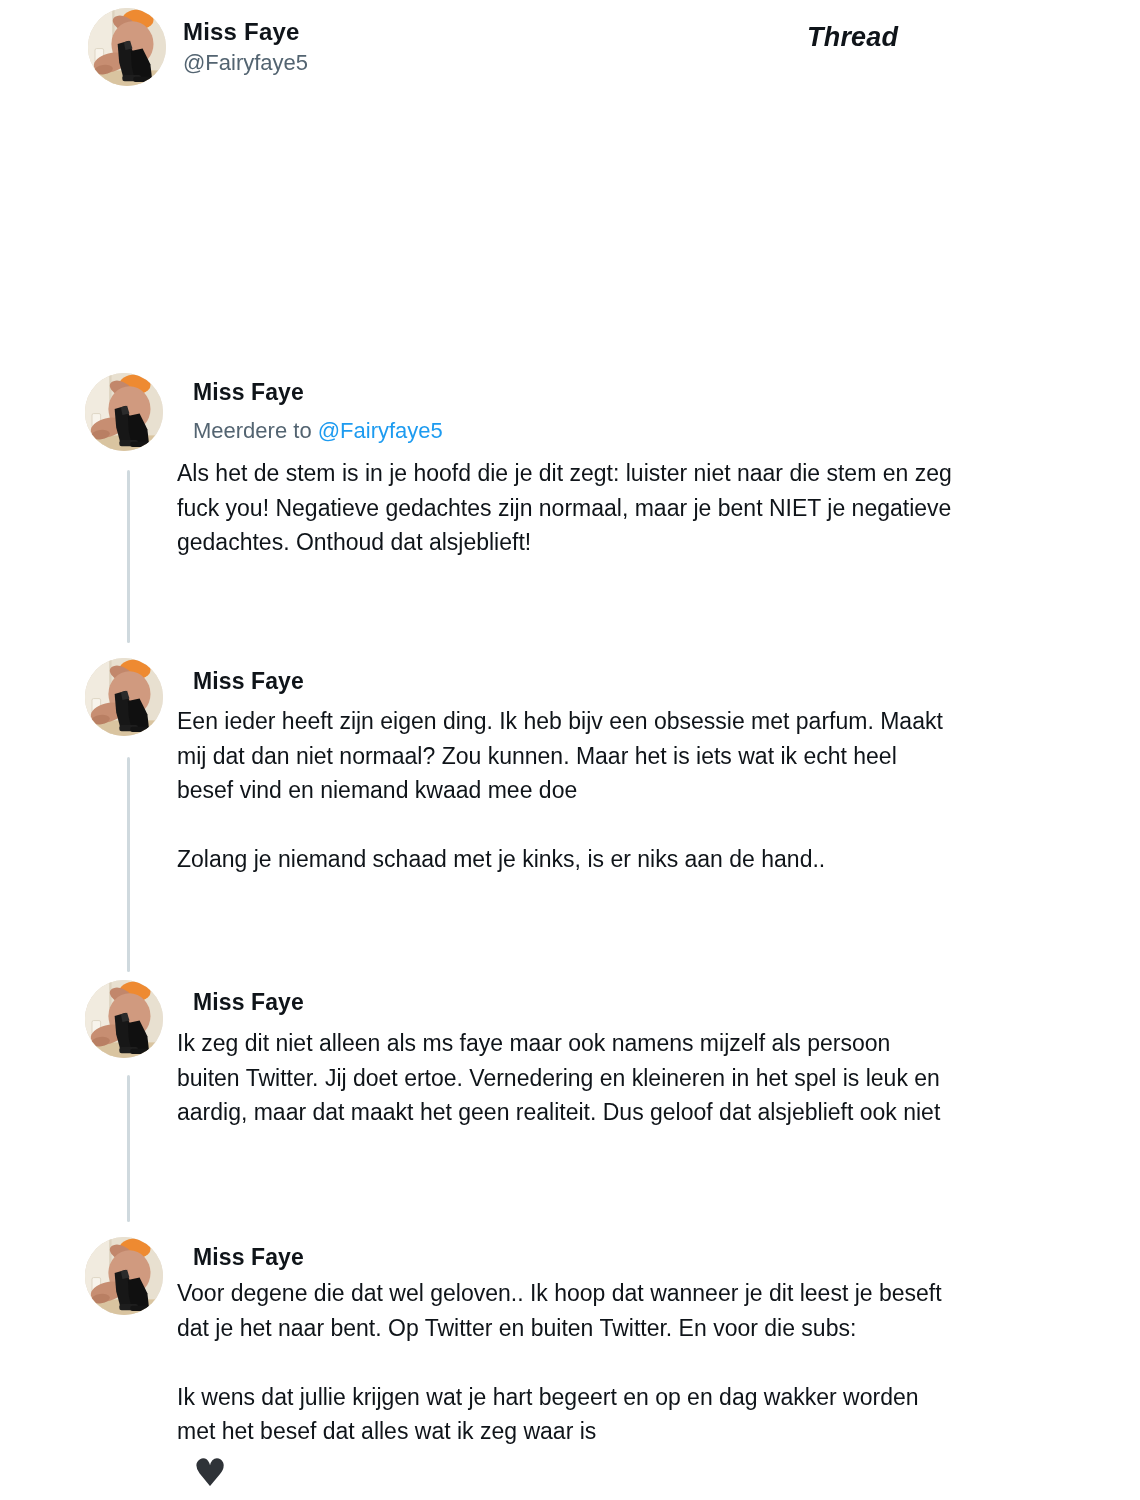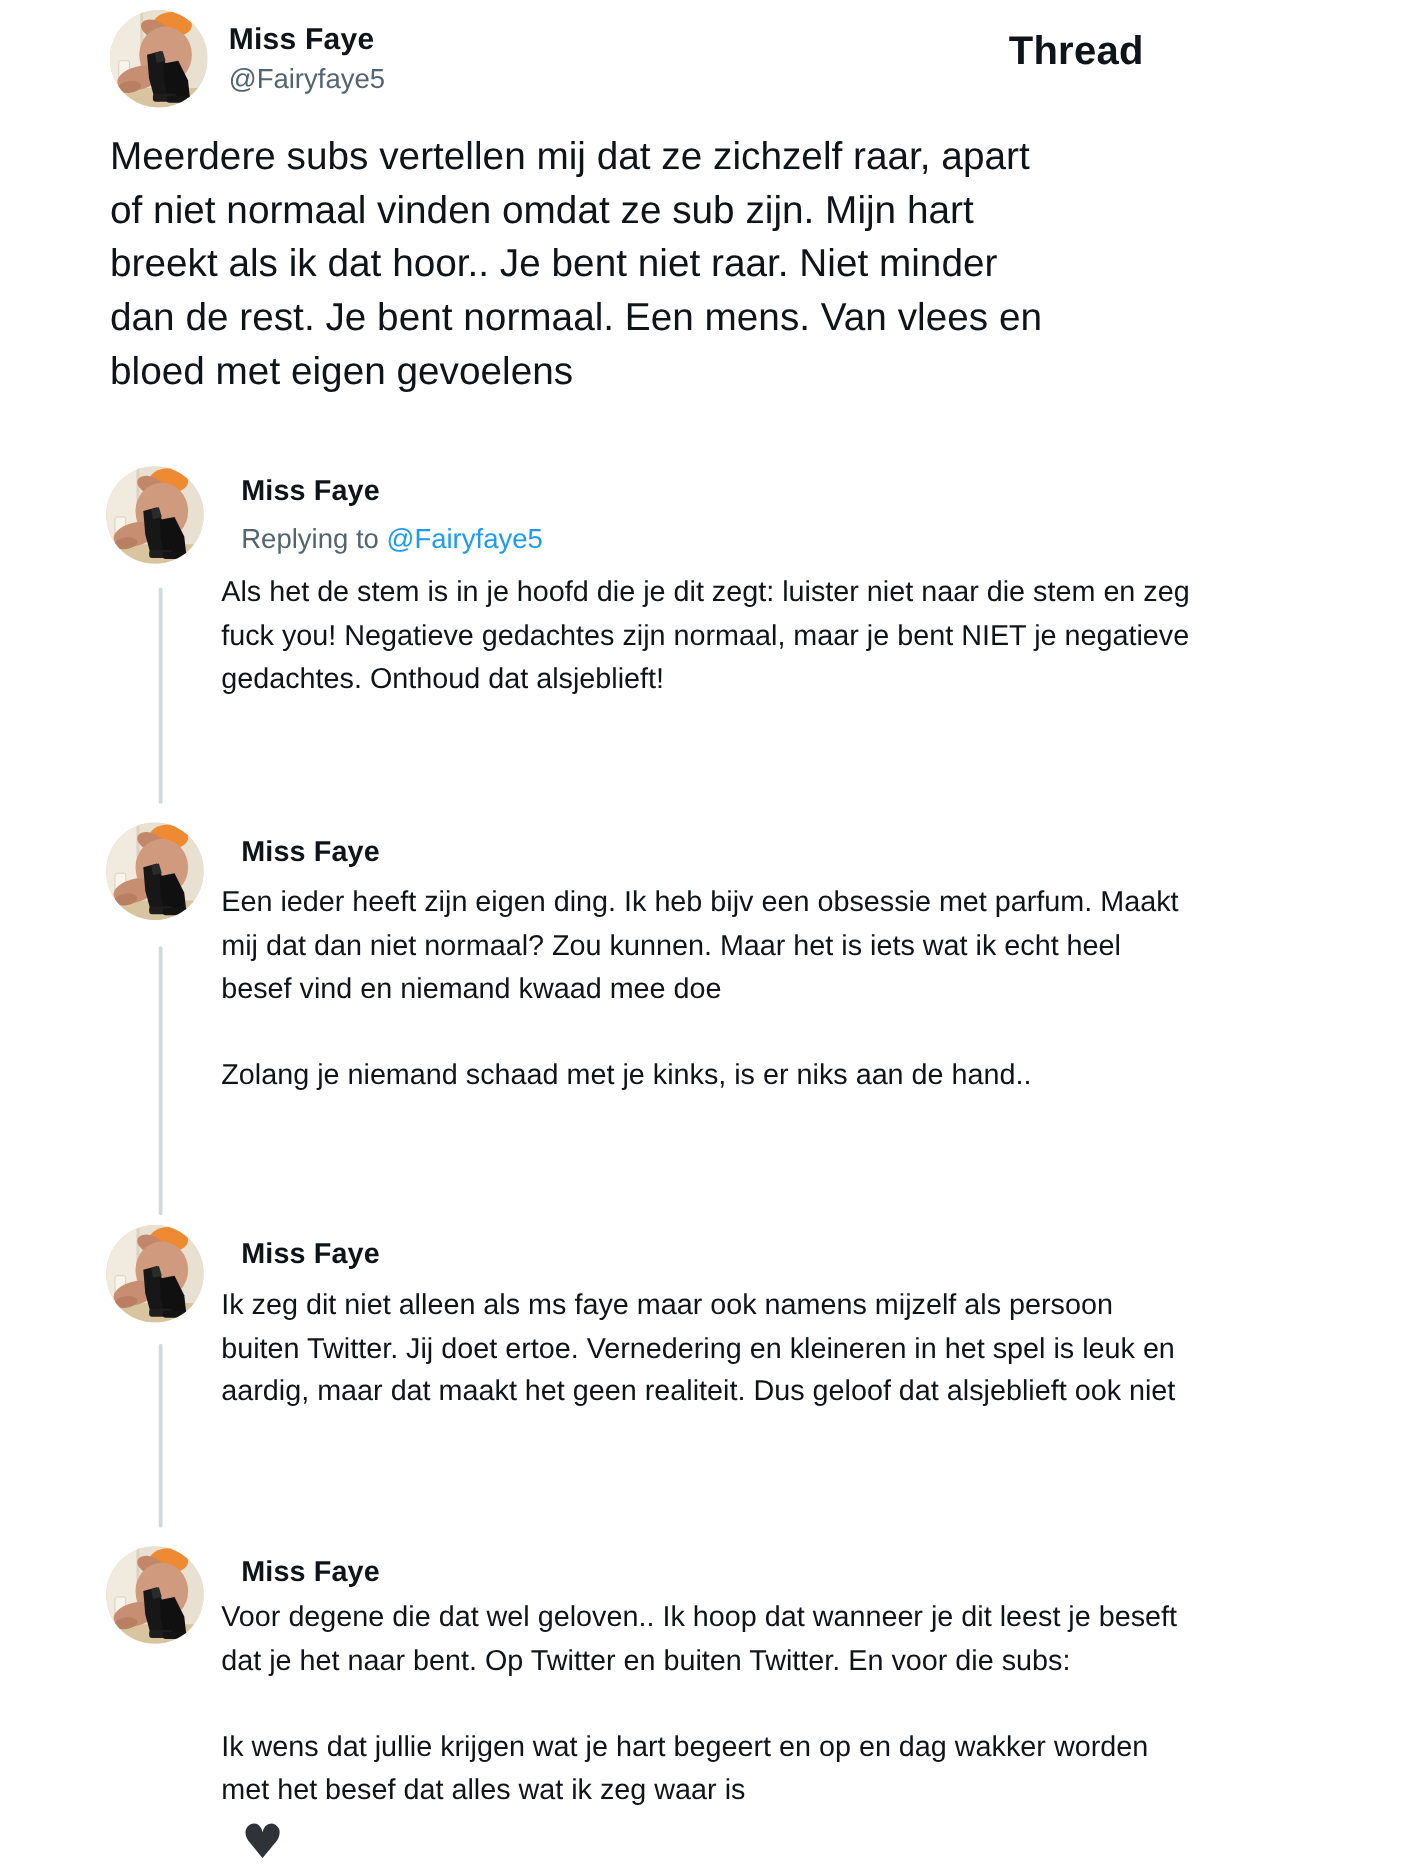--- a/index.html
+++ b/index.html
@@ -25,22 +25,23 @@
     font-size:24px;font-weight:bold;line-height:30px;
     letter-spacing:0.2px;
   }
   .header-handle{
     left:183px;top:49px;
     font-size:22px;line-height:28px;
     color:#536471;
   }
   .thread-title{
     left:807px;top:22px;
-    font-size:32px;font-weight:bold;
+    font-size:27px;font-weight:bold;
     letter-spacing:0.2px;
+    font-style:italic;
   }
   .main-text{
     left:88px;top:103px;
     width:760px;
     font-size:31px;line-height:43px;
     white-space:pre-line;
     color:#0f1419;
   }
   .tline{
     position:absolute;
@@ -94,21 +95,20 @@
   <path d="M55 55 L70 52 L80 72 L82 90 L60 93 L56 74 Z" fill="#101010"></path>
   <rect x="44" y="86" width="24" height="8" rx="3" fill="#1e1e1e"></rect>
   <rect x="58" y="88" width="26" height="7" rx="3" fill="#141414"></rect>
   <path d="M46 44 L54 42 L57 52 L48 54 Z" fill="#2b2b2b"></path>
 </svg>
     </div>
   <div class="abs header-name">Miss Faye</div>
   <div class="abs header-handle">@Fairyfaye5</div>
   <div class="abs thread-title">Thread</div>
 
-  <div class="abs main-text">Meerdere subs vertellen mij dat ze zichzelf raar, apart of niet normaal vinden omdat ze sub zijn. Mijn hart breekt als ik dat hoor.. Je bent niet raar. Niet minder dan de rest. Je bent normaal. Een mens. Van vlees en bloed met eigen gevoelens</div>
 
   <div class="tline" style="top:470px;height:173px;"></div>
   <div class="tline" style="top:757px;height:215px;"></div>
   <div class="tline" style="top:1075px;height:147px;"></div>
 
   <div>
     <div class="avatar" style="left:85px;top:373px;">
 <svg viewBox="0 0 100 100" xmlns="http://www.w3.org/2000/svg">
   <rect width="100" height="100" fill="#e8e0d0"></rect>
   <rect x="0" y="0" width="33" height="100" fill="#f1ebdf"></rect>
@@ -122,21 +122,21 @@
   <ellipse cx="20" cy="79" rx="12" ry="6" fill="#b97f63" transform="rotate(-8 20 79)"></ellipse>
   <path d="M38 46 L52 42 L60 62 L64 88 L46 92 L40 70 Z" fill="#171717"></path>
   <path d="M55 55 L70 52 L80 72 L82 90 L60 93 L56 74 Z" fill="#101010"></path>
   <rect x="44" y="86" width="24" height="8" rx="3" fill="#1e1e1e"></rect>
   <rect x="58" y="88" width="26" height="7" rx="3" fill="#141414"></rect>
   <path d="M46 44 L54 42 L57 52 L48 54 Z" fill="#2b2b2b"></path>
 </svg>
       </div>
     <div class="abs reply-name" style="top:378px;">Miss Faye</div>
     <div class="abs replying-row">
-      <span>Replying to</span>
+      <span>Meerdere to</span>
       <span class="handle">@Fairyfaye5</span>
     </div>
     <div class="abs reply-text" style="top:456px;">Als het de stem is in je hoofd die je dit zegt: luister niet naar die stem en zeg fuck you! Negatieve gedachtes zijn normaal, maar je bent NIET je negatieve gedachtes. Onthoud dat alsjeblieft!</div>
   </div>
 
   <div>
     <div class="avatar" style="left:85px;top:658px;">
 <svg viewBox="0 0 100 100" xmlns="http://www.w3.org/2000/svg">
   <rect width="100" height="100" fill="#e8e0d0"></rect>
   <rect x="0" y="0" width="33" height="100" fill="#f1ebdf"></rect>

